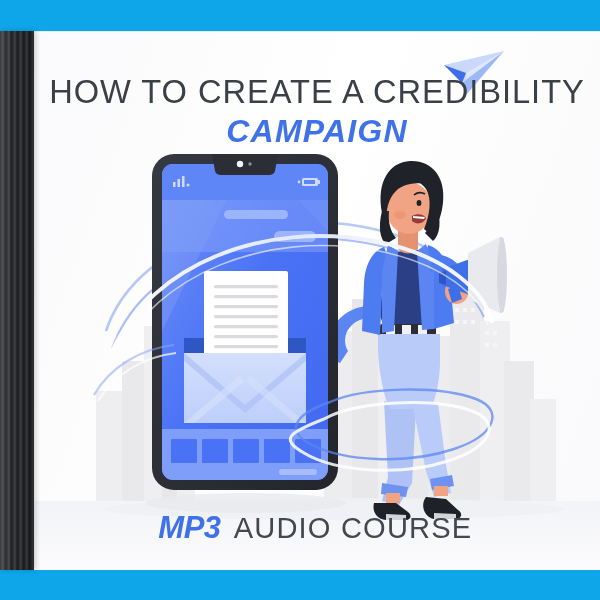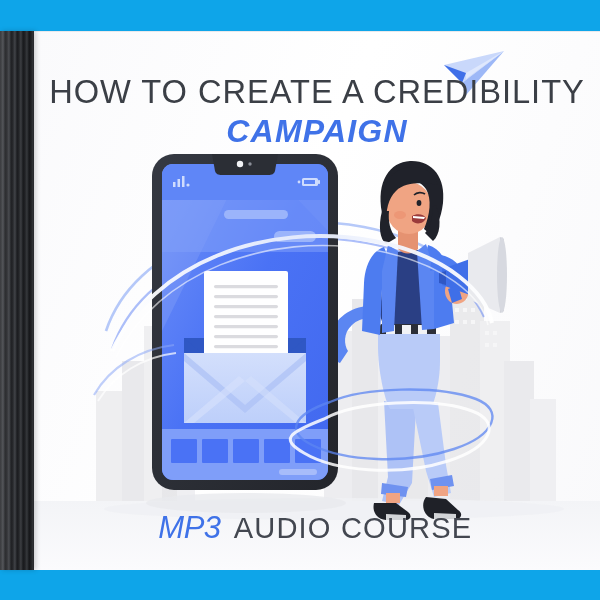--- a/index.html
+++ b/index.html
@@ -105,21 +105,21 @@
   .footer-wrap {
     position: absolute;
     left: 0; right: 0;
     bottom: 24px;
     text-align: center;
     z-index: 30;
     white-space: nowrap;
   }
   .footer-mp3 {
     font-size: 31px;
-    font-weight: normal;
+    font-weight: bold;
     font-style: italic;
     color: #3f72e8;
     letter-spacing: -0.5px;
     vertical-align: baseline;
   }
   .footer-rest {
     font-size: 30px;
     color: #434750;
     letter-spacing: 1.2px;
     font-weight: 400;

